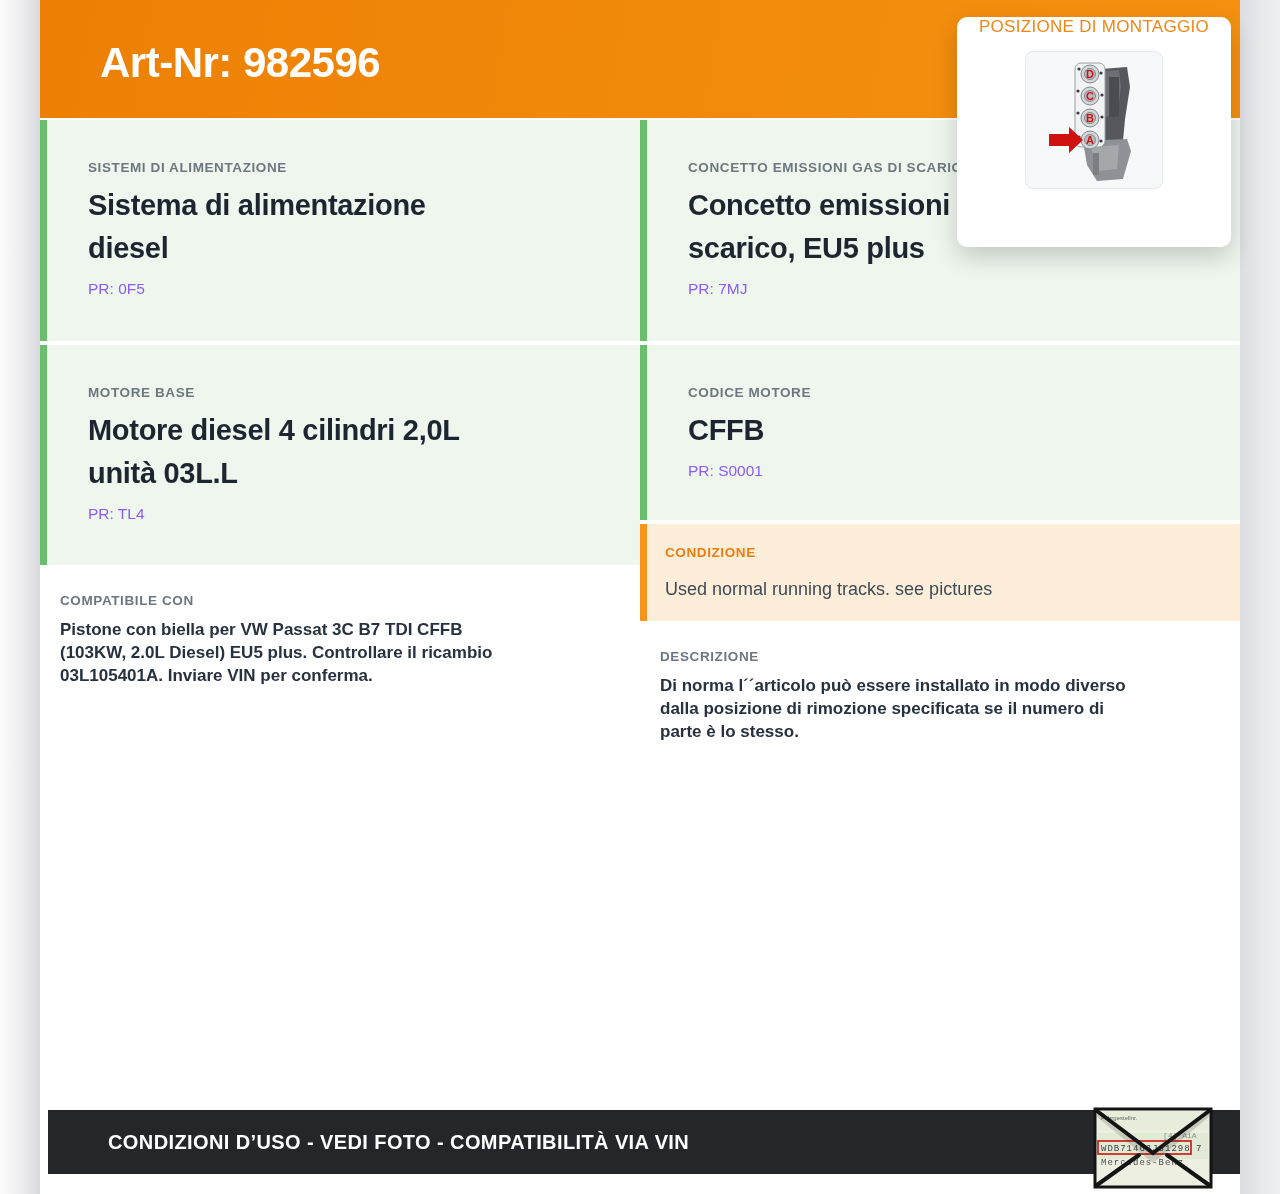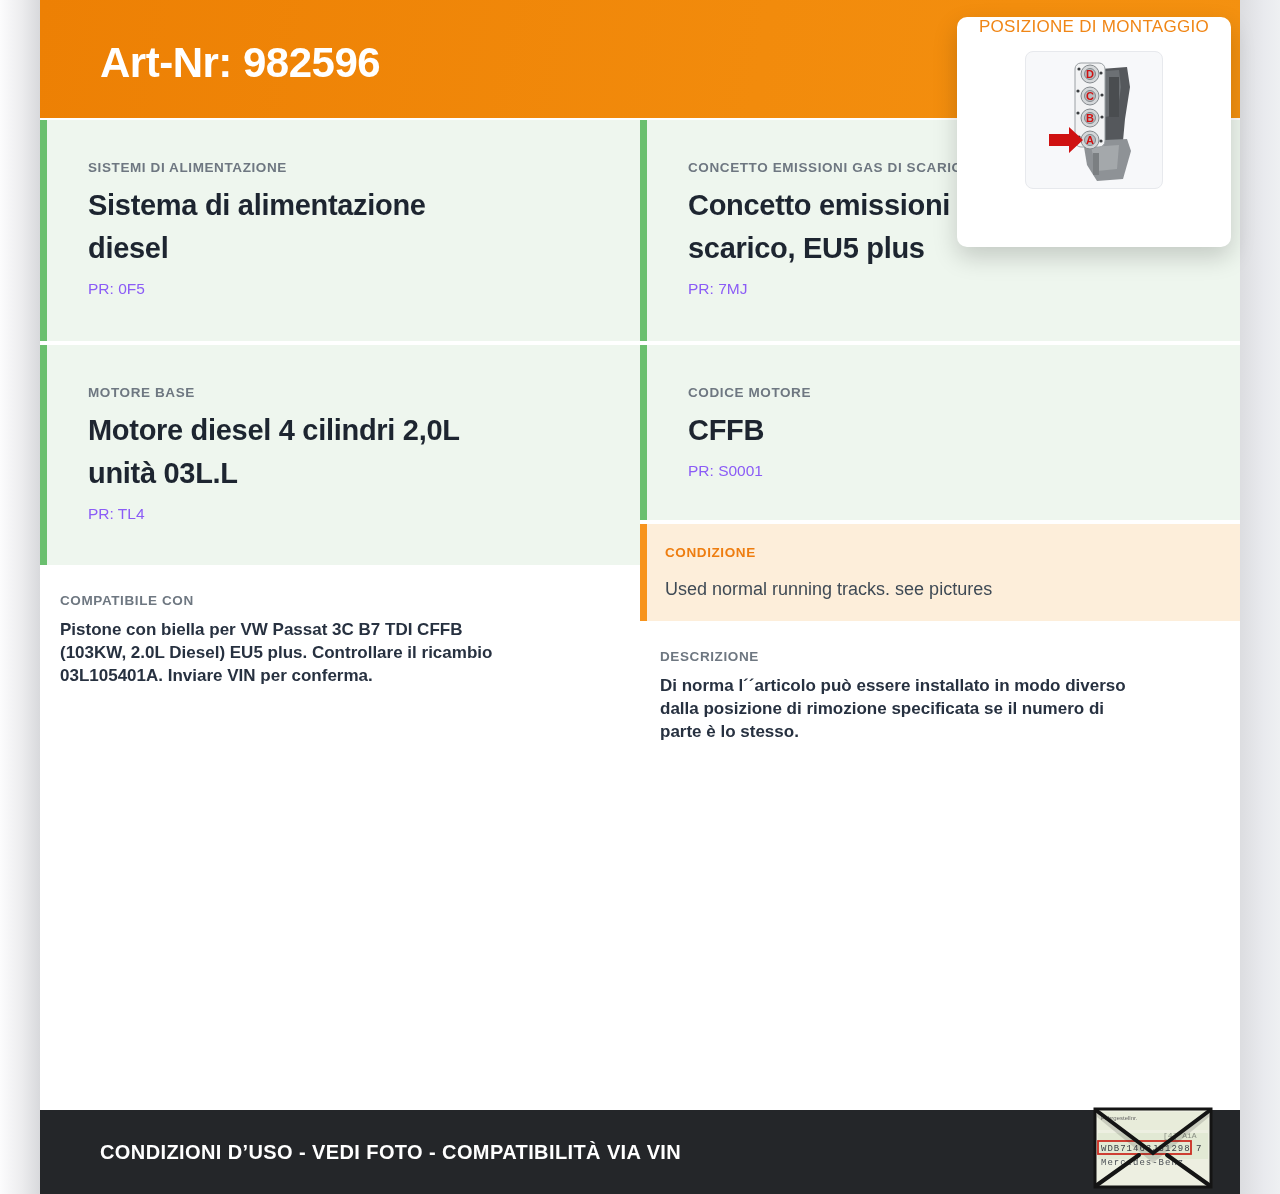--- a/index.html
+++ b/index.html
@@ -28,21 +28,21 @@
   .card.plain{background:#ffffff;padding:24px 36px 0 20px;}
   .card-label{font-size:13.5px;font-weight:700;color:#6e7781;letter-spacing:.6px;}
   .card.orange .card-label{color:#ee7d10;}
   .card-title{margin-top:9px;font-size:29px;font-weight:700;color:#1d2530;line-height:43px;
               letter-spacing:-.3px;white-space:pre-line;}
   .card-pr{margin-top:10px;font-size:15.5px;color:#8b5cf6;}
   .card-body{margin-top:10px;font-size:17px;font-weight:700;color:#273140;line-height:23px;white-space:pre-line;}
   .card.orange .card-body{margin-top:18px;font-size:18px;font-weight:400;color:#3f4a55;}
 
   
-  .ftr{height:84px;background:#242629;display:flex;align-items:center;}
+  .ftr{height:64px;background:#242629;display:flex;align-items:center;margin-left:8px;}
   .ftr .ftr-text{margin-left:60px;font-size:20px;font-weight:700;color:#ffffff;letter-spacing:.4px;}
 
   
   .mount-card{position:absolute;left:917px;top:17px;width:274px;height:230px;background:#ffffff;
               border-radius:10px;box-shadow:0 10px 24px rgba(0,0,0,.18);z-index:5;text-align:center;}
   .mount-title{font-size:17px;font-weight:400;color:#f08616;letter-spacing:.3px;}
   .mount-box{width:136px;height:136px;margin:14px auto 0;background:#f7f8fa;border:1px solid #e7e9ed;
              border-radius:8px;display:flex;align-items:center;justify-content:center;}
 
   

